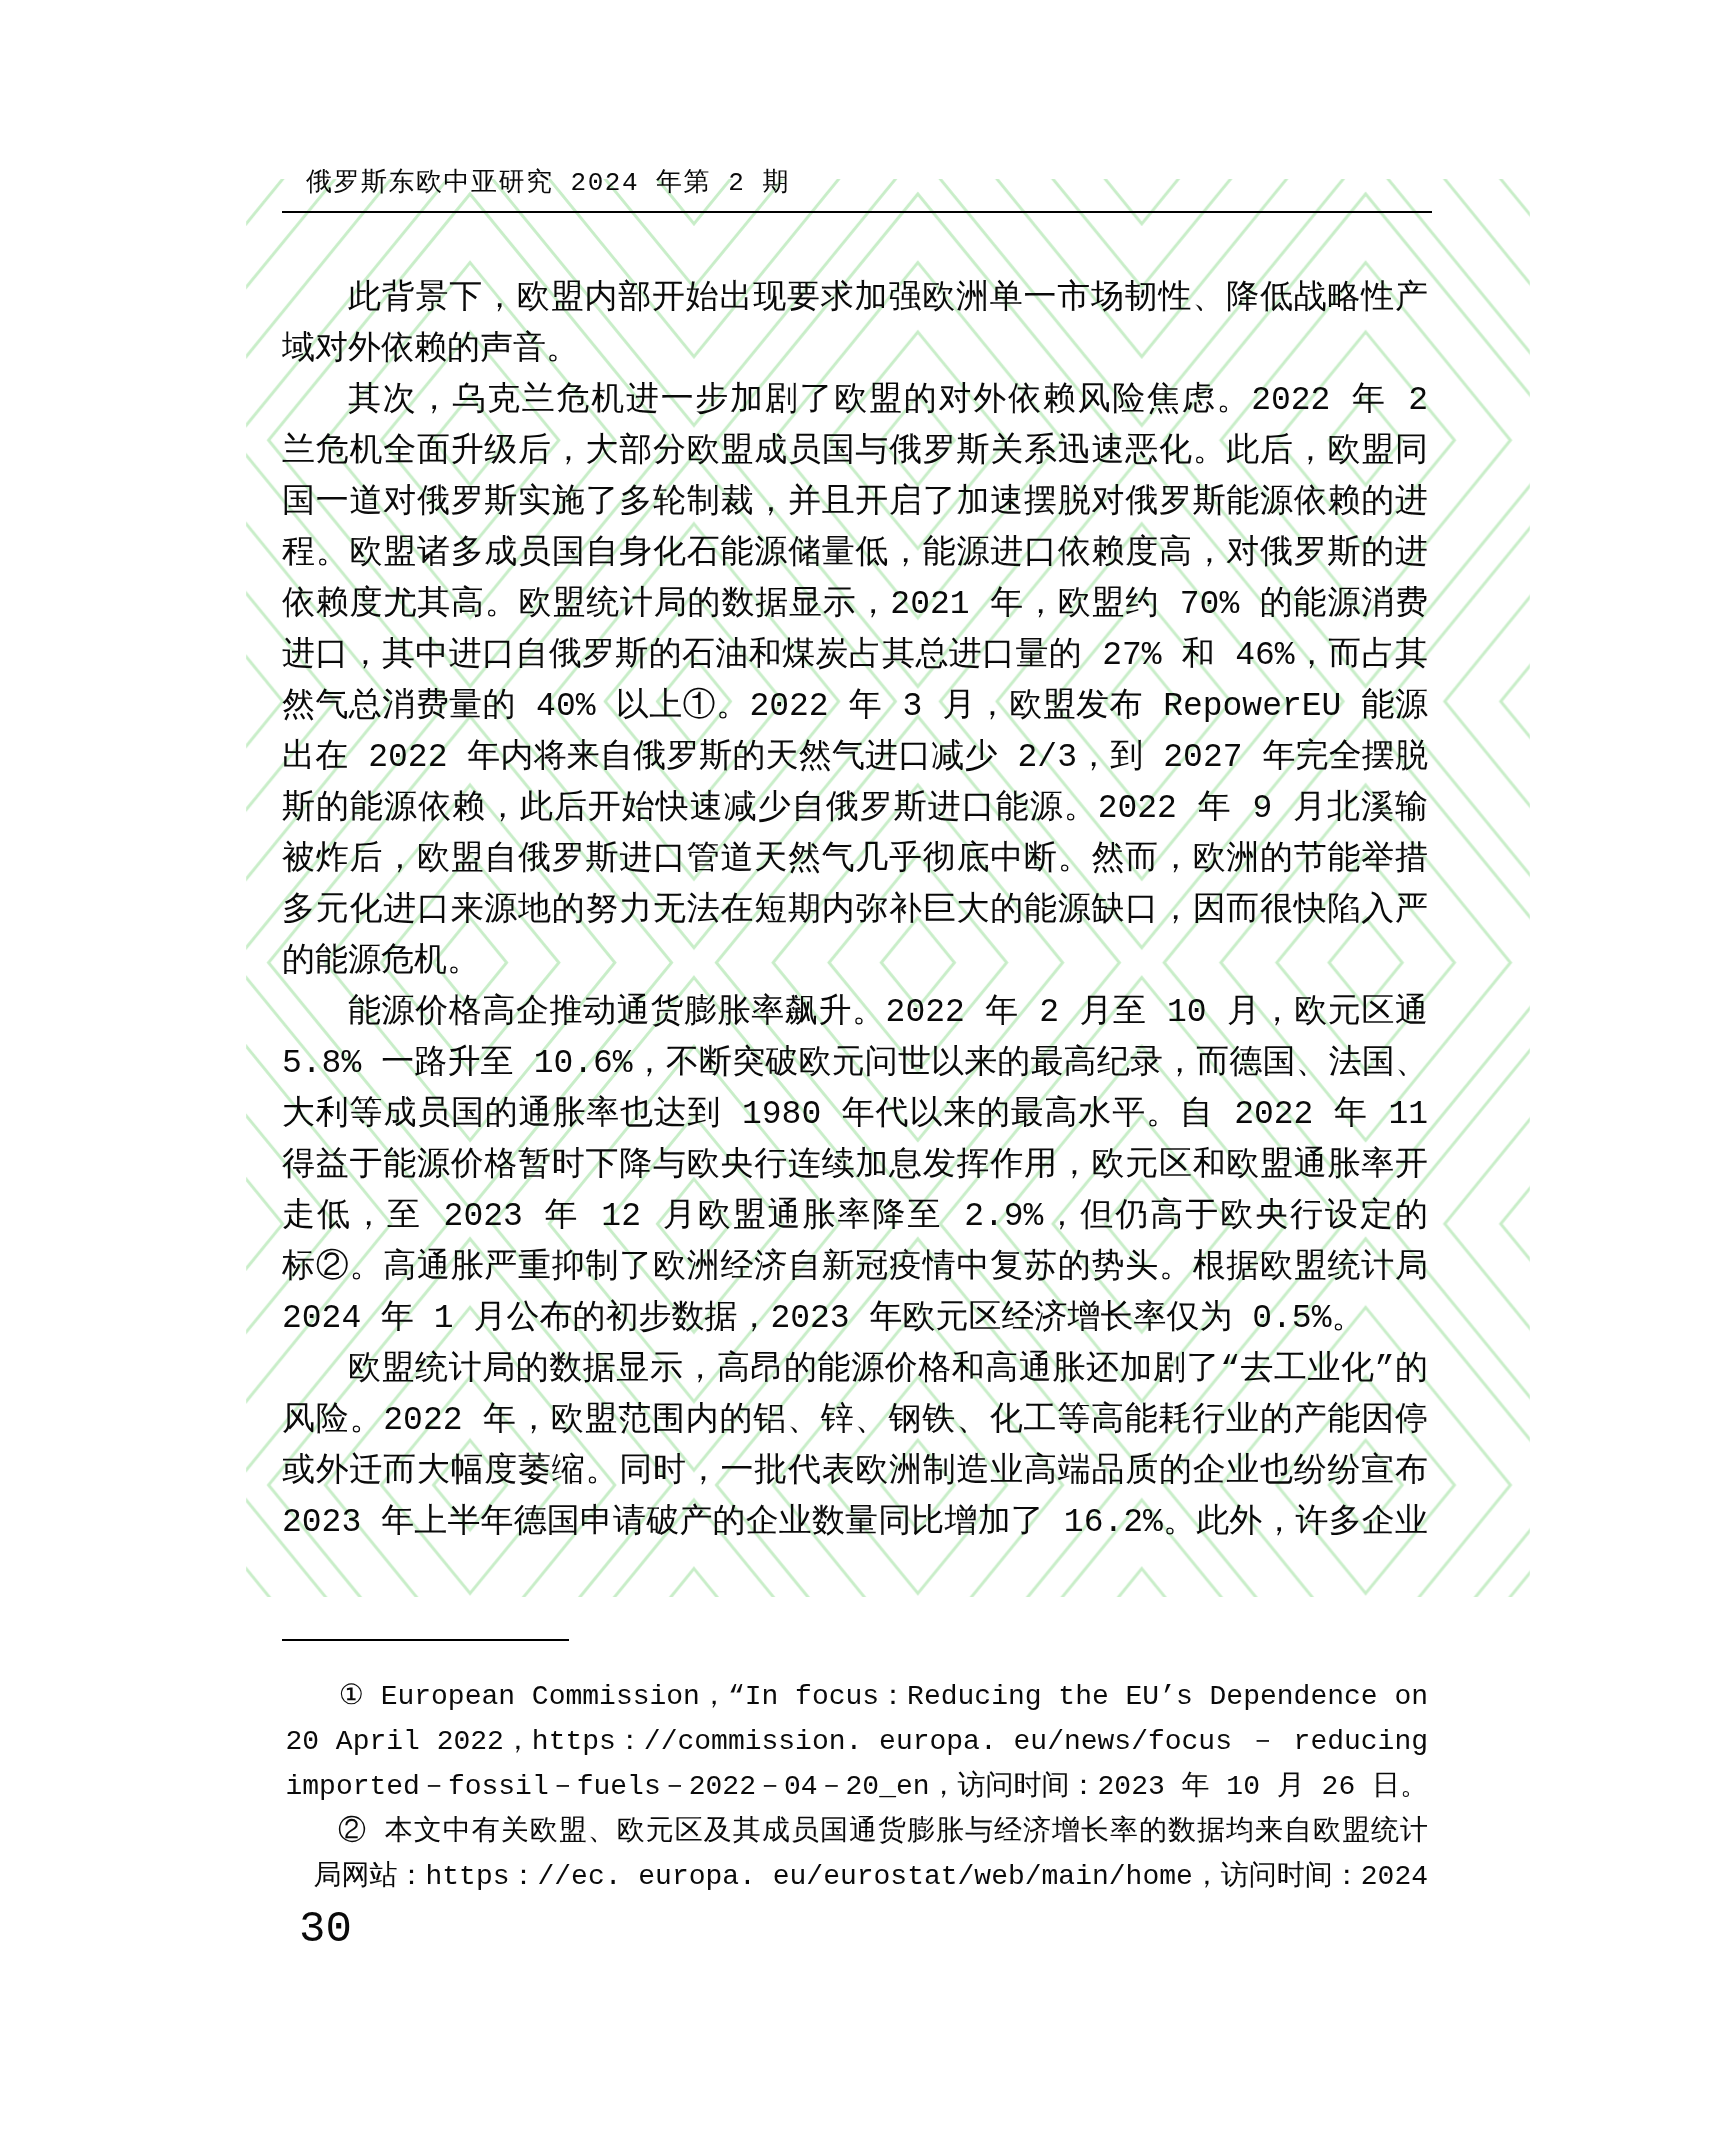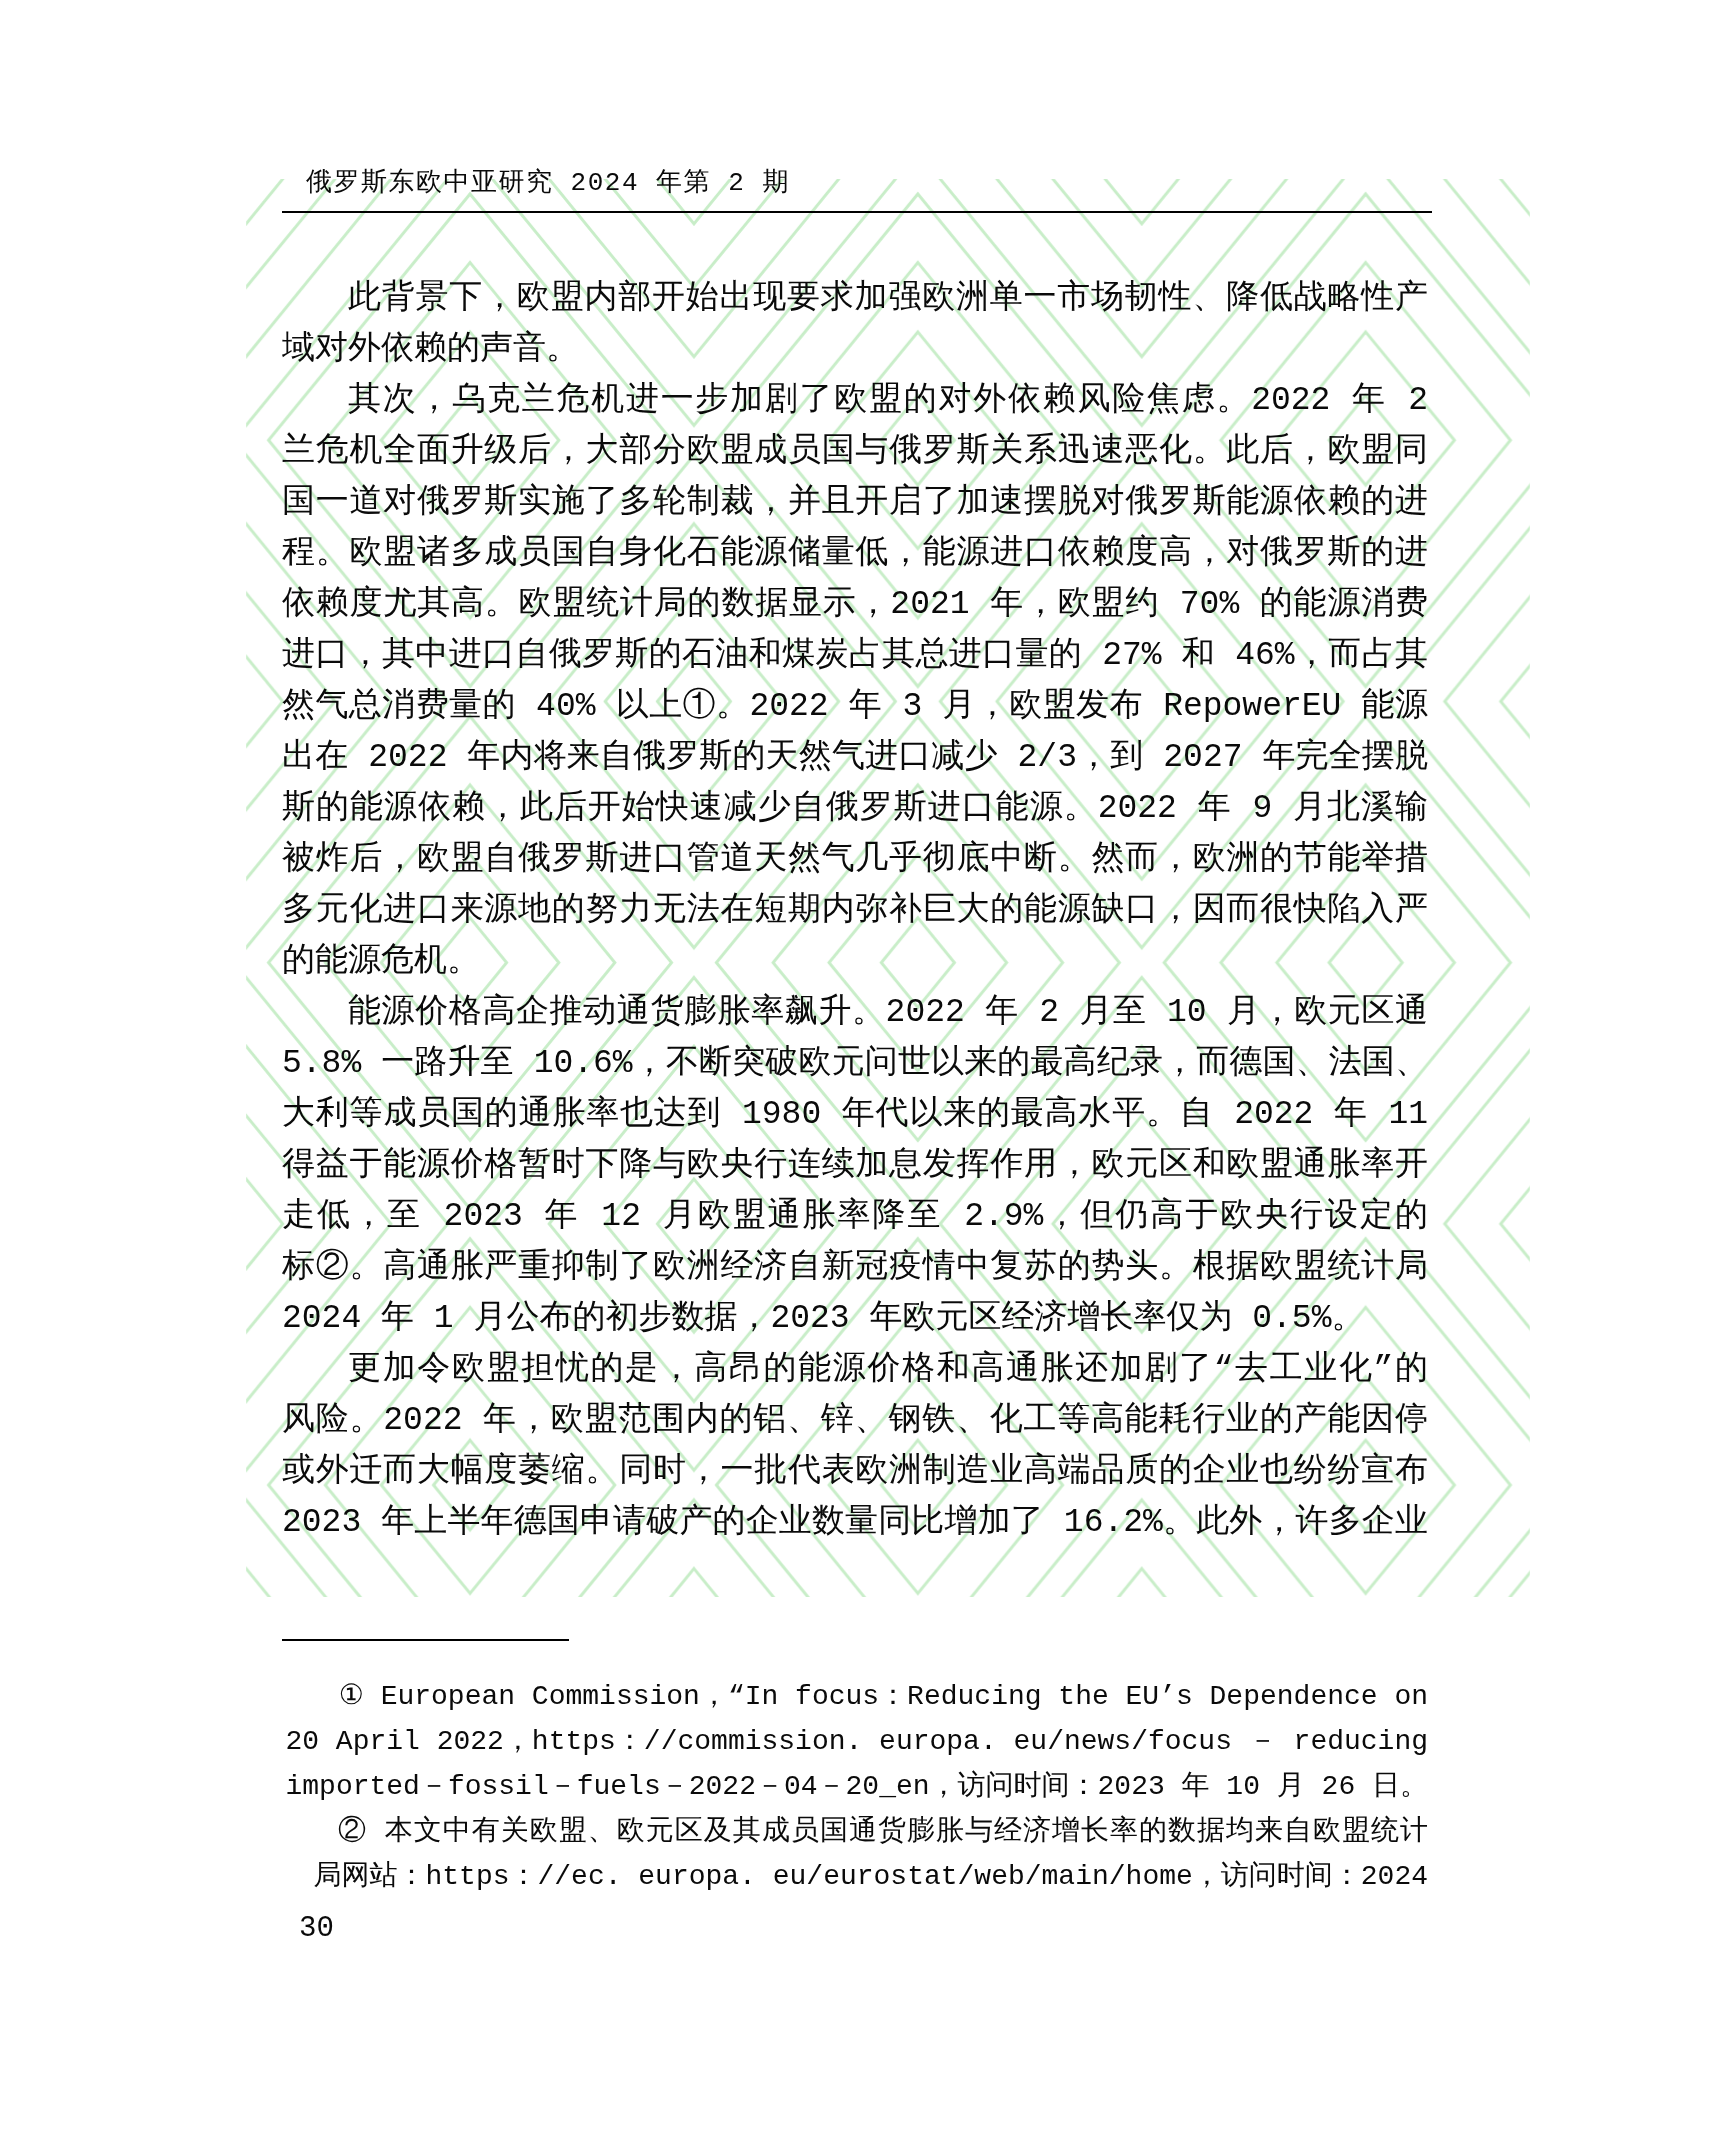--- a/index.html
+++ b/index.html
@@ -31,21 +31,21 @@
   
   .fn-divider{position:absolute;left:282px;top:1639px;width:287px;height:2.2px;background:#000;}
   .footnotes{
     position:absolute;left:282px;top:1674px;width:1146px;
     font-size:28px;
   }
   .fn-line{display:block;height:45px;line-height:45px;overflow:hidden;text-align:right;}
   
   .page-number{
     position:absolute;left:299px;top:1911px;
-    font-size:29px;line-height:36px;
+    font-size:44px;line-height:36px;
   }
 </style>
 </head>
 <body>
 
 <div class="page">
 
   <svg class="watermark" viewBox="0 0 1720 1900" xmlns="http://www.w3.org/2000/svg" aria-hidden="true">
     <defs>
       <g id="wm-cell" fill="none" stroke="#c3ecc3" stroke-width="4">
@@ -94,21 +94,21 @@
       <span class="line just ind">能源价格高企推动通货膨胀率飙升。2022 年 2 月至 10 月，欧元区通胀率由</span>
       <span class="line just">5.8% 一路升至 10.6%，不断突破欧元问世以来的最高纪录，而德国、法国、意</span>
       <span class="line just">大利等成员国的通胀率也达到 1980 年代以来的最高水平。自 2022 年 11 月以来，</span>
       <span class="line just">得益于能源价格暂时下降与欧央行连续加息发挥作用，欧元区和欧盟通胀率开始</span>
       <span class="line just">走低，至 2023 年 12 月欧盟通胀率降至 2.9%，但仍高于欧央行设定的 2% 的目</span>
       <span class="line just">标②。高通胀严重抑制了欧洲经济自新冠疫情中复苏的势头。根据欧盟统计局</span>
       <span class="line">2024 年 1 月公布的初步数据，2023 年欧元区经济增长率仅为 0.5%。</span>
     </p>
 
     <p class="para">
-      <span class="line just ind">更加令欧盟担忧的是，高昂的能源价格和高通胀还加剧了“去工业化”的</span>
+      <span class="line just ind">欧盟统计局的数据显示，高昂的能源价格和高通胀还加剧了“去工业化”的</span>
       <span class="line just">风险。2022 年，欧盟范围内的铝、锌、钢铁、化工等高能耗行业的产能因停产</span>
       <span class="line just">或外迁而大幅度萎缩。同时，一批代表欧洲制造业高端品质的企业也纷纷宣布破</span>
       <span class="line just">2023 年上半年德国申请破产的企业数量同比增加了 16.2%。此外，许多企业正</span>
     </p>
 
   </div>
 
   <div class="fn-divider"></div>
 
   <div class="footnotes">

